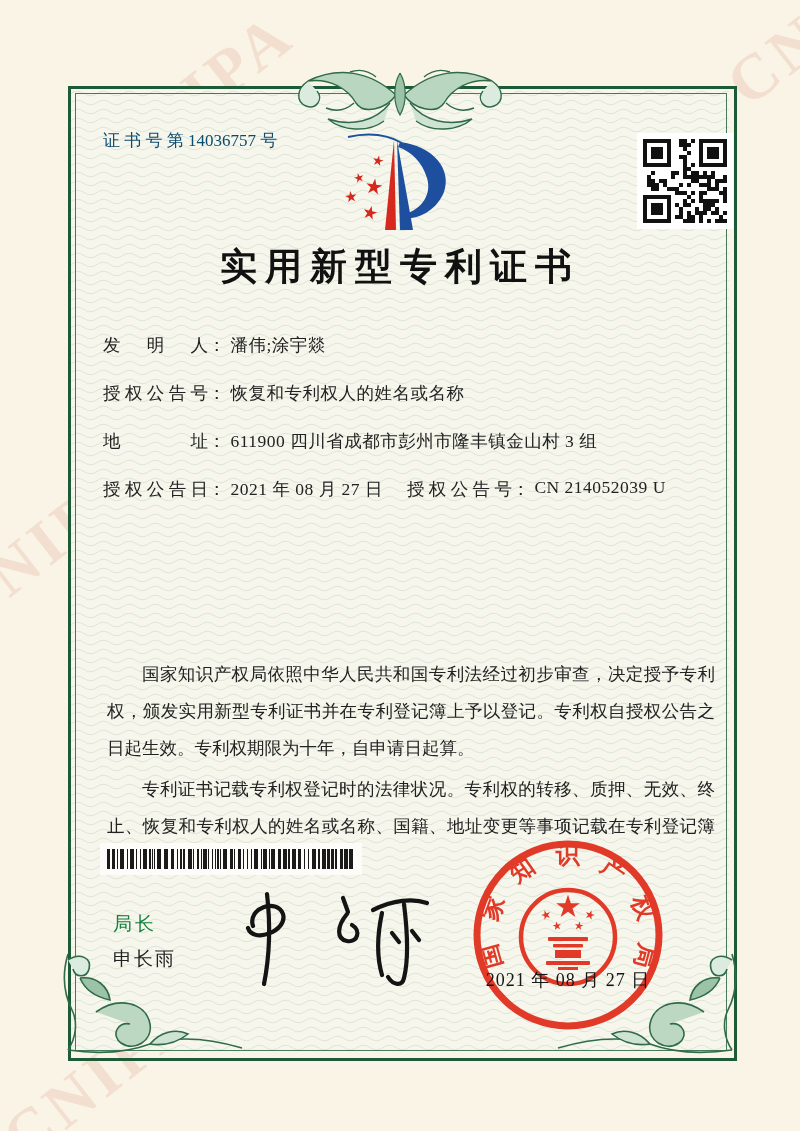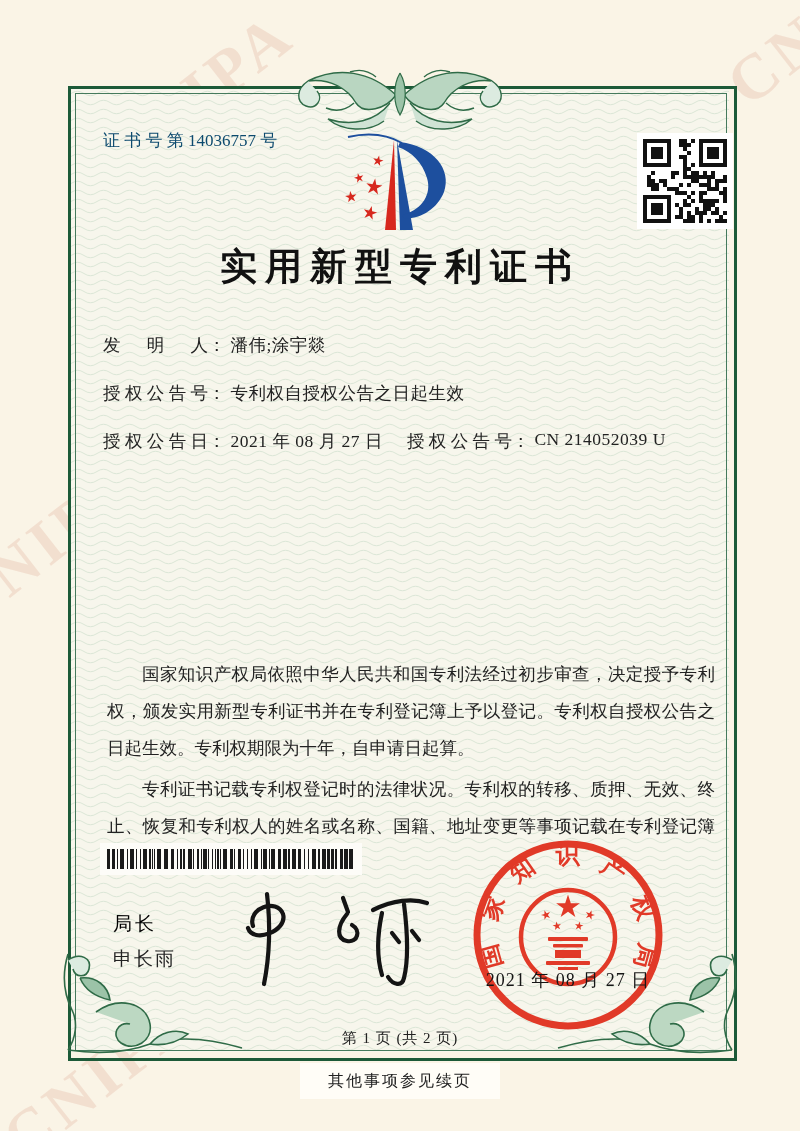--- a/index.html
+++ b/index.html
@@ -29,21 +29,21 @@
   .fgroup2{display:inline-block;margin-left:24px;}
   
   .paras{position:absolute;left:103px;top:652px;width:616px;font-size:17.5px;line-height:37px;
          text-align:justify;color:#222;}
   .paras p{margin:4px;text-indent:2em;}
   
   .barcode-box{position:absolute;left:100px;top:843px;width:262px;height:32px;background:#fdfcf8;}
   .barcode-box svg{position:absolute;left:7px;top:6px;}
   
   .sig-title{position:absolute;left:113px;top:911px;font-family:"Liberation Sans","DejaVu Sans",sans-serif;
-             font-size:19px;color:#000000;letter-spacing:3px;}
+             font-size:19px;color:#15803d;letter-spacing:3px;}
   .sig-name{position:absolute;left:113px;top:946px;font-family:"Liberation Sans","DejaVu Sans",sans-serif;
             font-size:19px;color:#222;letter-spacing:2px;}
   .sig-script{position:absolute;left:225px;top:886px;}
   
   .seal{position:absolute;left:464px;top:831px;opacity:0.95;}
   .seal-date{position:absolute;left:468px;top:968px;width:200px;text-align:center;font-size:18px;
              color:#161616;letter-spacing:1px;z-index:5;}
   
   .page-info{position:absolute;left:0;right:0;top:1029px;text-align:center;font-size:15px;
              letter-spacing:1px;color:#222;}
@@ -253,21 +253,24 @@
       </svg>
   </div>
 
   <div class="title">实用新型专利证书</div>
 
   <div class="fields">
     <div class="frow">
       <span class="flabel">发明人</span><span class="fcolon">：</span><span class="fvalue">潘伟;涂宇燚</span>
     </div>
     <div class="frow">
-      <span class="flabel">授权公告号</span><span class="fcolon">：</span><span class="fvalue">专利权自授权公告之日起生效</span>
+      <span class="flabel">授权公告号</span><span class="fcolon">：</span><span class="fvalue">恢复和专利权人的姓名或名称</span>
+    </div>
+    <div class="frow">
+      <span class="flabel">地址</span><span class="fcolon">：</span><span class="fvalue">611900 四川省成都市彭州市隆丰镇金山村 3 组</span>
     </div>
     <div class="frow">
       <span class="flabel">授权公告日</span><span class="fcolon">：</span><span class="fvalue">2021 年 08 月 27 日</span><span class="fgroup2"><span class="flabel">授权公告号</span><span class="fcolon">：</span><span class="fvalue">CN 214052039 U</span></span>
     </div>
   </div>
 
   <div class="paras">
     <p>国家知识产权局依照中华人民共和国专利法经过初步审查，决定授予专利权，颁发实用新型专利证书并在专利登记簿上予以登记。专利权自授权公告之日起生效。专利权期限为十年，自申请日起算。</p>
     <p>专利证书记载专利权登记时的法律状况。专利权的转移、质押、无效、终止、恢复和专利权人的姓名或名称、国籍、地址变更等事项记载在专利登记簿上。</p>
   </div>
@@ -368,16 +371,14 @@
       <use href="#star" transform="translate(115,95) scale(0.45) rotate(10)"></use>
       <rect x="84" y="106" width="40" height="4" rx="1"></rect>
       <rect x="89" y="113" width="30" height="3.5" rx="1"></rect>
       <rect x="91" y="119" width="26" height="8"></rect>
       <rect x="82" y="130" width="44" height="4" rx="1"></rect>
       <rect x="94" y="136" width="20" height="3"></rect>
     </g>
   </svg>
   <div class="seal-date">2021 年 08 月 27 日</div>
 
-  <div class="page-info">第 1 页 (共 2 页)</div>
-  <div class="note-box">其他事项参见续页</div>
 
 </div>
 
 </body></html>

